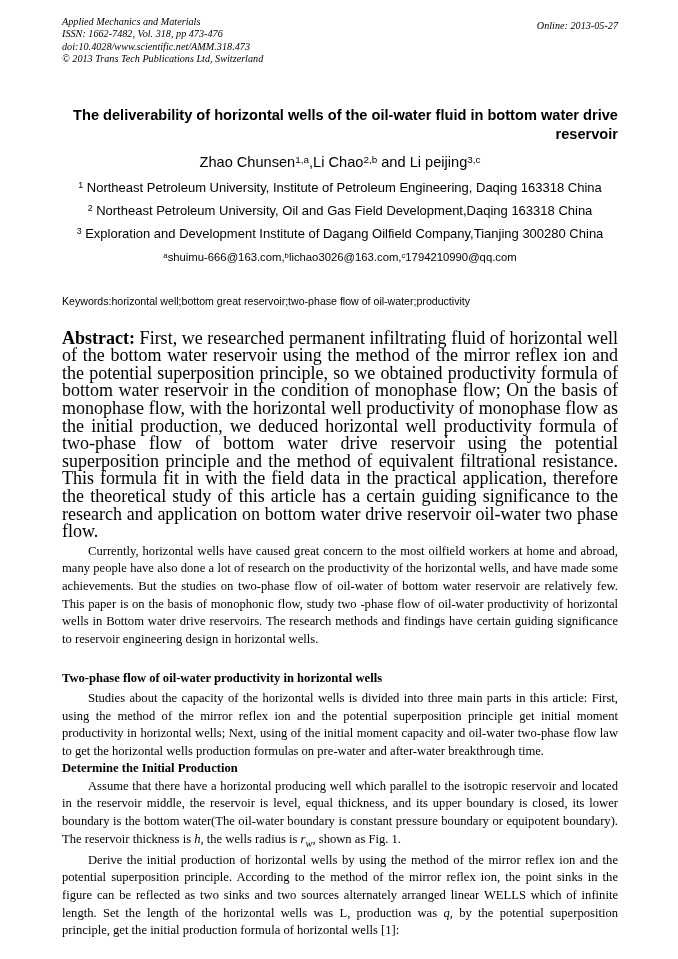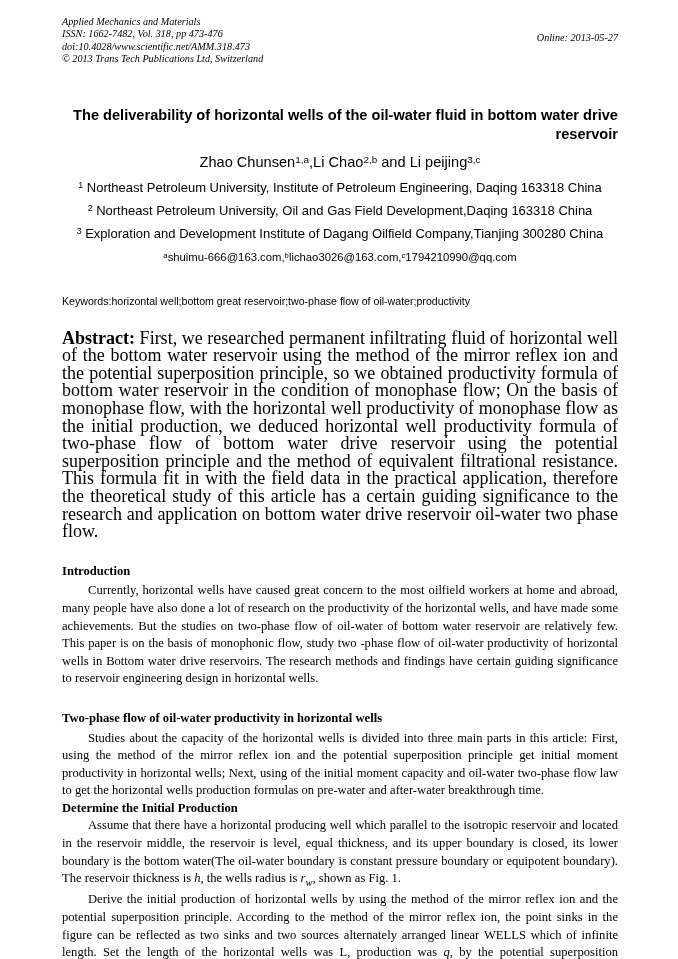--- a/index.html
+++ b/index.html
@@ -37,21 +37,21 @@
     font-size: 10.2px;
     line-height: 12.4px;
   }
   .journal-header .line {
     display: block;
     white-space: nowrap;
   }
   .journal-online {
     position: absolute;
     right: 0;
-    top: 16px;
+    top: 4px;
     font-style: italic;
     font-size: 10.2px;
     line-height: 12.4px;
     white-space: nowrap;
   }
 
   
   .title {
     margin-top: 40px;
     font-family: "Liberation Sans", "DejaVu Sans", sans-serif;
@@ -179,21 +179,20 @@
     <div class="affil"><sup>1</sup><span> Northeast Petroleum University, Institute of Petroleum Engineering, Daqing 163318 China</span></div>
     <div class="affil"><sup>2</sup><span> Northeast Petroleum University, Oil and Gas Field Development,Daqing 163318 China</span></div>
     <div class="affil"><sup>3</sup><span> Exploration and Development Institute of Dagang Oilfield Company,Tianjing 300280 China</span></div>
 
     <div class="emails"><sup>a</sup><span>shuimu-666@163.com,</span><sup>b</sup><span>lichao3026@163.com,</span><sup>c</sup><span>1794210990@qq.com</span></div>
 
     <div class="keywords"><span class="kw-label">Keywords:</span><span>horizontal well;bottom great reservoir;two-phase flow of oil-water;productivity</span></div>
 
     <div class="abstract"><span class="ab-label">Abstract:</span><span> First, we researched permanent infiltrating fluid of horizontal well of the bottom water reservoir using the method of the mirror reflex ion and the potential superposition principle, so we obtained productivity formula of bottom water reservoir in the condition of monophase flow; On the basis of monophase flow, with the horizontal well productivity of monophase flow as the initial production, we deduced horizontal well productivity formula of two-phase flow of bottom water drive reservoir using the potential superposition principle and the method of equivalent filtrational resistance. This formula fit in with the field data in the practical application, therefore the theoretical study of this article has a certain guiding significance to the research and application on bottom water drive reservoir oil-water two phase flow.</span></div>
 
-    <div class="sec-heading">Introduction</div>
     <div class="para">Currently, horizontal wells have caused great concern to the most oilfield workers at home and abroad, many people have also done a lot of research on the productivity of the horizontal wells, and have made some achievements. But the studies on two-phase flow of oil-water of bottom water reservoir are relatively few. This paper is on the basis of monophonic flow, study two -phase flow of oil-water productivity of horizontal wells in Bottom water drive reservoirs. The research methods and findings have certain guiding significance to reservoir engineering design in horizontal wells.</div>
 
     <div class="sec-heading">Two-phase flow of oil-water productivity in horizontal wells</div>
     <div class="para">Studies about the capacity of the horizontal wells is divided into three main parts in this article: First, using the method of the mirror reflex ion and the potential superposition principle get initial moment productivity in horizontal wells; Next, using of the initial moment capacity and oil-water two-phase flow law to get the horizontal wells production formulas on pre-water and after-water breakthrough time.</div>
 
     <div class="sub-heading">Determine the Initial Production</div>
     <div class="para tight"><span>Assume that there have a horizontal producing well which parallel to the isotropic reservoir and located in the reservoir middle, the reservoir is level, equal thickness, and its upper boundary is closed, its lower boundary is the bottom water(The oil-water boundary is constant pressure boundary or equipotent boundary). The reservoir thickness is </span><i class="mathvar">h</i><span>, the wells radius is </span><i class="mathvar"><span>r</span><sub>w</sub></i><span>, shown as Fig. 1.</span></div>
 
     <div class="para tight"><span>Derive the initial production of horizontal wells by using the method of the mirror reflex ion and the potential superposition principle. According to the method of the mirror reflex ion, the point sinks in the figure can be reflected as two sinks and two sources alternately arranged linear WELLS which of infinite length. Set the length of the horizontal wells was L, production was </span><i class="mathvar">q</i><span>, by the potential superposition principle, get the initial production formula of horizontal wells [1]:</span></div>
 

